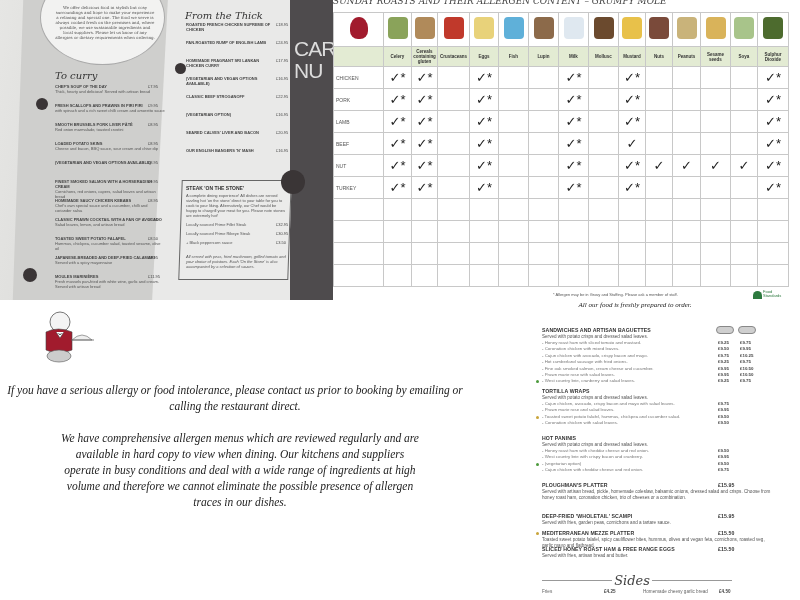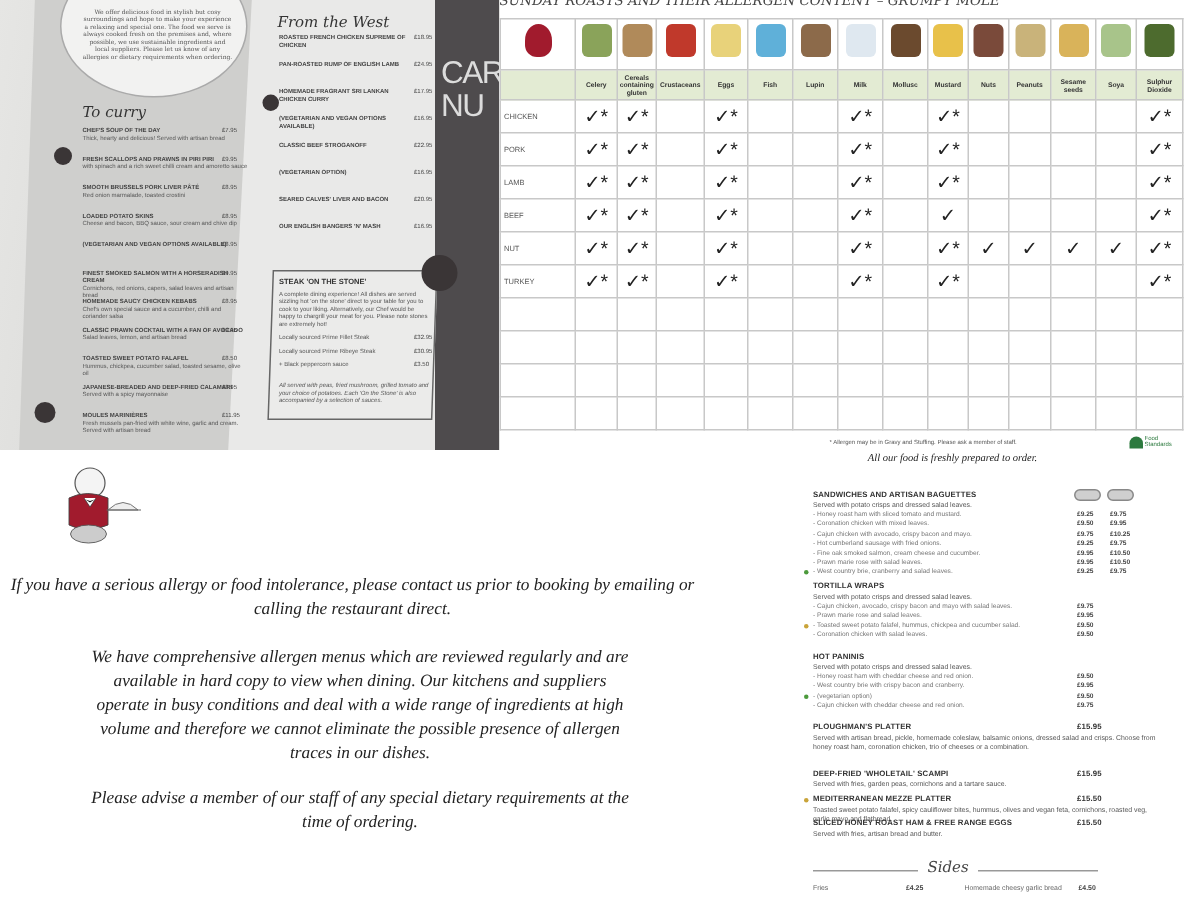--- a/index.html
+++ b/index.html
@@ -48,21 +48,21 @@
   
   #lunch-menu{left:470px;top:300px;width:330px;height:300px;background:#fff}
   #lunch-menu .head{position:absolute;left:0;top:0;width:330px;font-size:7px;line-height:10px}
   #lunch-menu .sec{position:absolute;left:72px;width:230px}
   #lunch-menu .sec h4{font-size:5.2px;font-weight:bold;color:#333;text-transform:uppercase;line-height:7px;letter-spacing:.1px}
   #lunch-menu .sec .sub{font-size:4.6px;color:#555;line-height:6px}
   #lunch-menu .line{position:relative;font-size:4.4px;color:#777;line-height:6.4px;height:6.4px}
   #lunch-menu .line .p1{position:absolute;left:176px;top:0;color:#444;font-weight:bold}
   #lunch-menu .line .p2{position:absolute;left:198px;top:0;color:#444;font-weight:bold}
   #lunch-menu .dot{position:absolute;left:-6px;top:2px;width:3px;height:3px;border-radius:50%}
-  #lunch-menu .sides-title{position:absolute;left:72px;top:273px;width:180px;text-align:center;font-family:"DejaVu Serif",serif;font-style:italic;font-size:10px;color:#444}
+  #lunch-menu .sides-title{position:absolute;left:72px;top:273px;width:180px;text-align:center;font-family:"DejaVu Serif",serif;font-style:italic;font-size:13px;color:#444}
   #lunch-menu .sides-rule{position:absolute;top:280px;height:1px;background:#999}
   #lunch-menu .side{position:absolute;top:289px;font-size:4.6px;color:#666}
   #lunch-menu .side b{color:#444}
   .bread-ico{position:absolute;top:26px;width:18px;height:8px;border-radius:4px;background:#cfcfcf;border:1px solid #888}
 </style>
 </head>
 <body>
 
 <div class="q" id="menu-photo">
   <div class="paper-left"></div>
@@ -91,21 +91,21 @@
       <div class="item" style="left:55px;top:217px"><b>Classic prawn cocktail with a fan of avocado</b><span>Salad leaves, lemon, and artisan bread</span></div>
       <div class="price" style="left:148px;top:217px">£9.95</div>
       <div class="item" style="left:55px;top:236px"><b>Toasted sweet potato falafel</b><span>Hummus, chickpea, cucumber salad, toasted sesame, olive oil</span></div>
       <div class="price" style="left:148px;top:236px">£8.50</div>
       <div class="item" style="left:55px;top:255px"><b>Japanese-breaded and deep-fried calamari</b><span>Served with a spicy mayonnaise</span></div>
       <div class="price" style="left:148px;top:255px">£8.95</div>
       <div class="item" style="left:55px;top:274px"><b>Moules marinières</b><span>Fresh mussels pan-fried with white wine, garlic and cream. Served with artisan bread</span></div>
       <div class="price" style="left:148px;top:274px">£11.95</div>
     </div>
 
-  <div class="sect-title" style="left:185px;top:10px">From the West</div>
+  <div class="sect-title" style="left:185px;top:10px">From the Thick</div>
   <div id="land-list">
       <div class="item" style="left:186px;top:22px;width:90px">
         <b>Roasted French chicken supreme of chicken</b>
       </div>
       <div class="price" style="left:276px;top:22px">£18.95</div>
       <div class="item" style="left:186px;top:40px;width:90px">
         <b>Pan-roasted rump of English lamb</b>
       </div>
       <div class="price" style="left:276px;top:40px">£24.95</div>
       <div class="item" style="left:186px;top:58px;width:90px">
@@ -392,21 +392,20 @@
     <ellipse cx="22" cy="14" rx="10" ry="10" fill="#f4f4f4" stroke="#555" stroke-width="0.8"></ellipse>
     <path d="M8 24 Q20 18 34 24 L34 42 Q20 48 8 42 Z" fill="#a11b2d" stroke="#444" stroke-width="0.6"></path>
     <path d="M18 24 L22 30 L26 24" fill="#fff" stroke="#333" stroke-width="0.5"></path>
     <path d="M19 25 L22 27 L25 25 L22 26 Z" fill="#111"></path>
     <ellipse cx="21" cy="48" rx="12" ry="6" fill="#ccc" stroke="#555" stroke-width="0.6"></ellipse>
     <path d="M34 32 Q44 22 54 32 Z" fill="#eee" stroke="#666" stroke-width="0.6"></path>
     <line x1="33" y1="32" x2="56" y2="32" stroke="#666" stroke-width="0.8"></line>
   </svg>
   <div class="script p1">If you have a serious allergy or food intolerance, please contact us prior to booking by emailing or calling the restaurant direct.</div>
   <div class="script p2">We have comprehensive allergen menus which are reviewed regularly and are available in hard copy to view when dining. Our kitchens and suppliers operate in busy conditions and deal with a wide range of ingredients at high volume and therefore we cannot eliminate the possible presence of allergen traces in our dishes.</div>
-  <div class="script p3">Please advise a member of our staff of any special dietary requirements at the time of ordering.</div>
 </div>
 
 <div class="q" id="lunch-menu">
   <div class="head script">
     <div>All our food is freshly prepared to order.</div>
   </div>
   <div class="bread-ico" style="left:246px"></div>
   <div class="bread-ico" style="left:268px;border-radius:8px"></div>
   <div id="lunch-sections">
       <div class="sec" style="top:27px">

